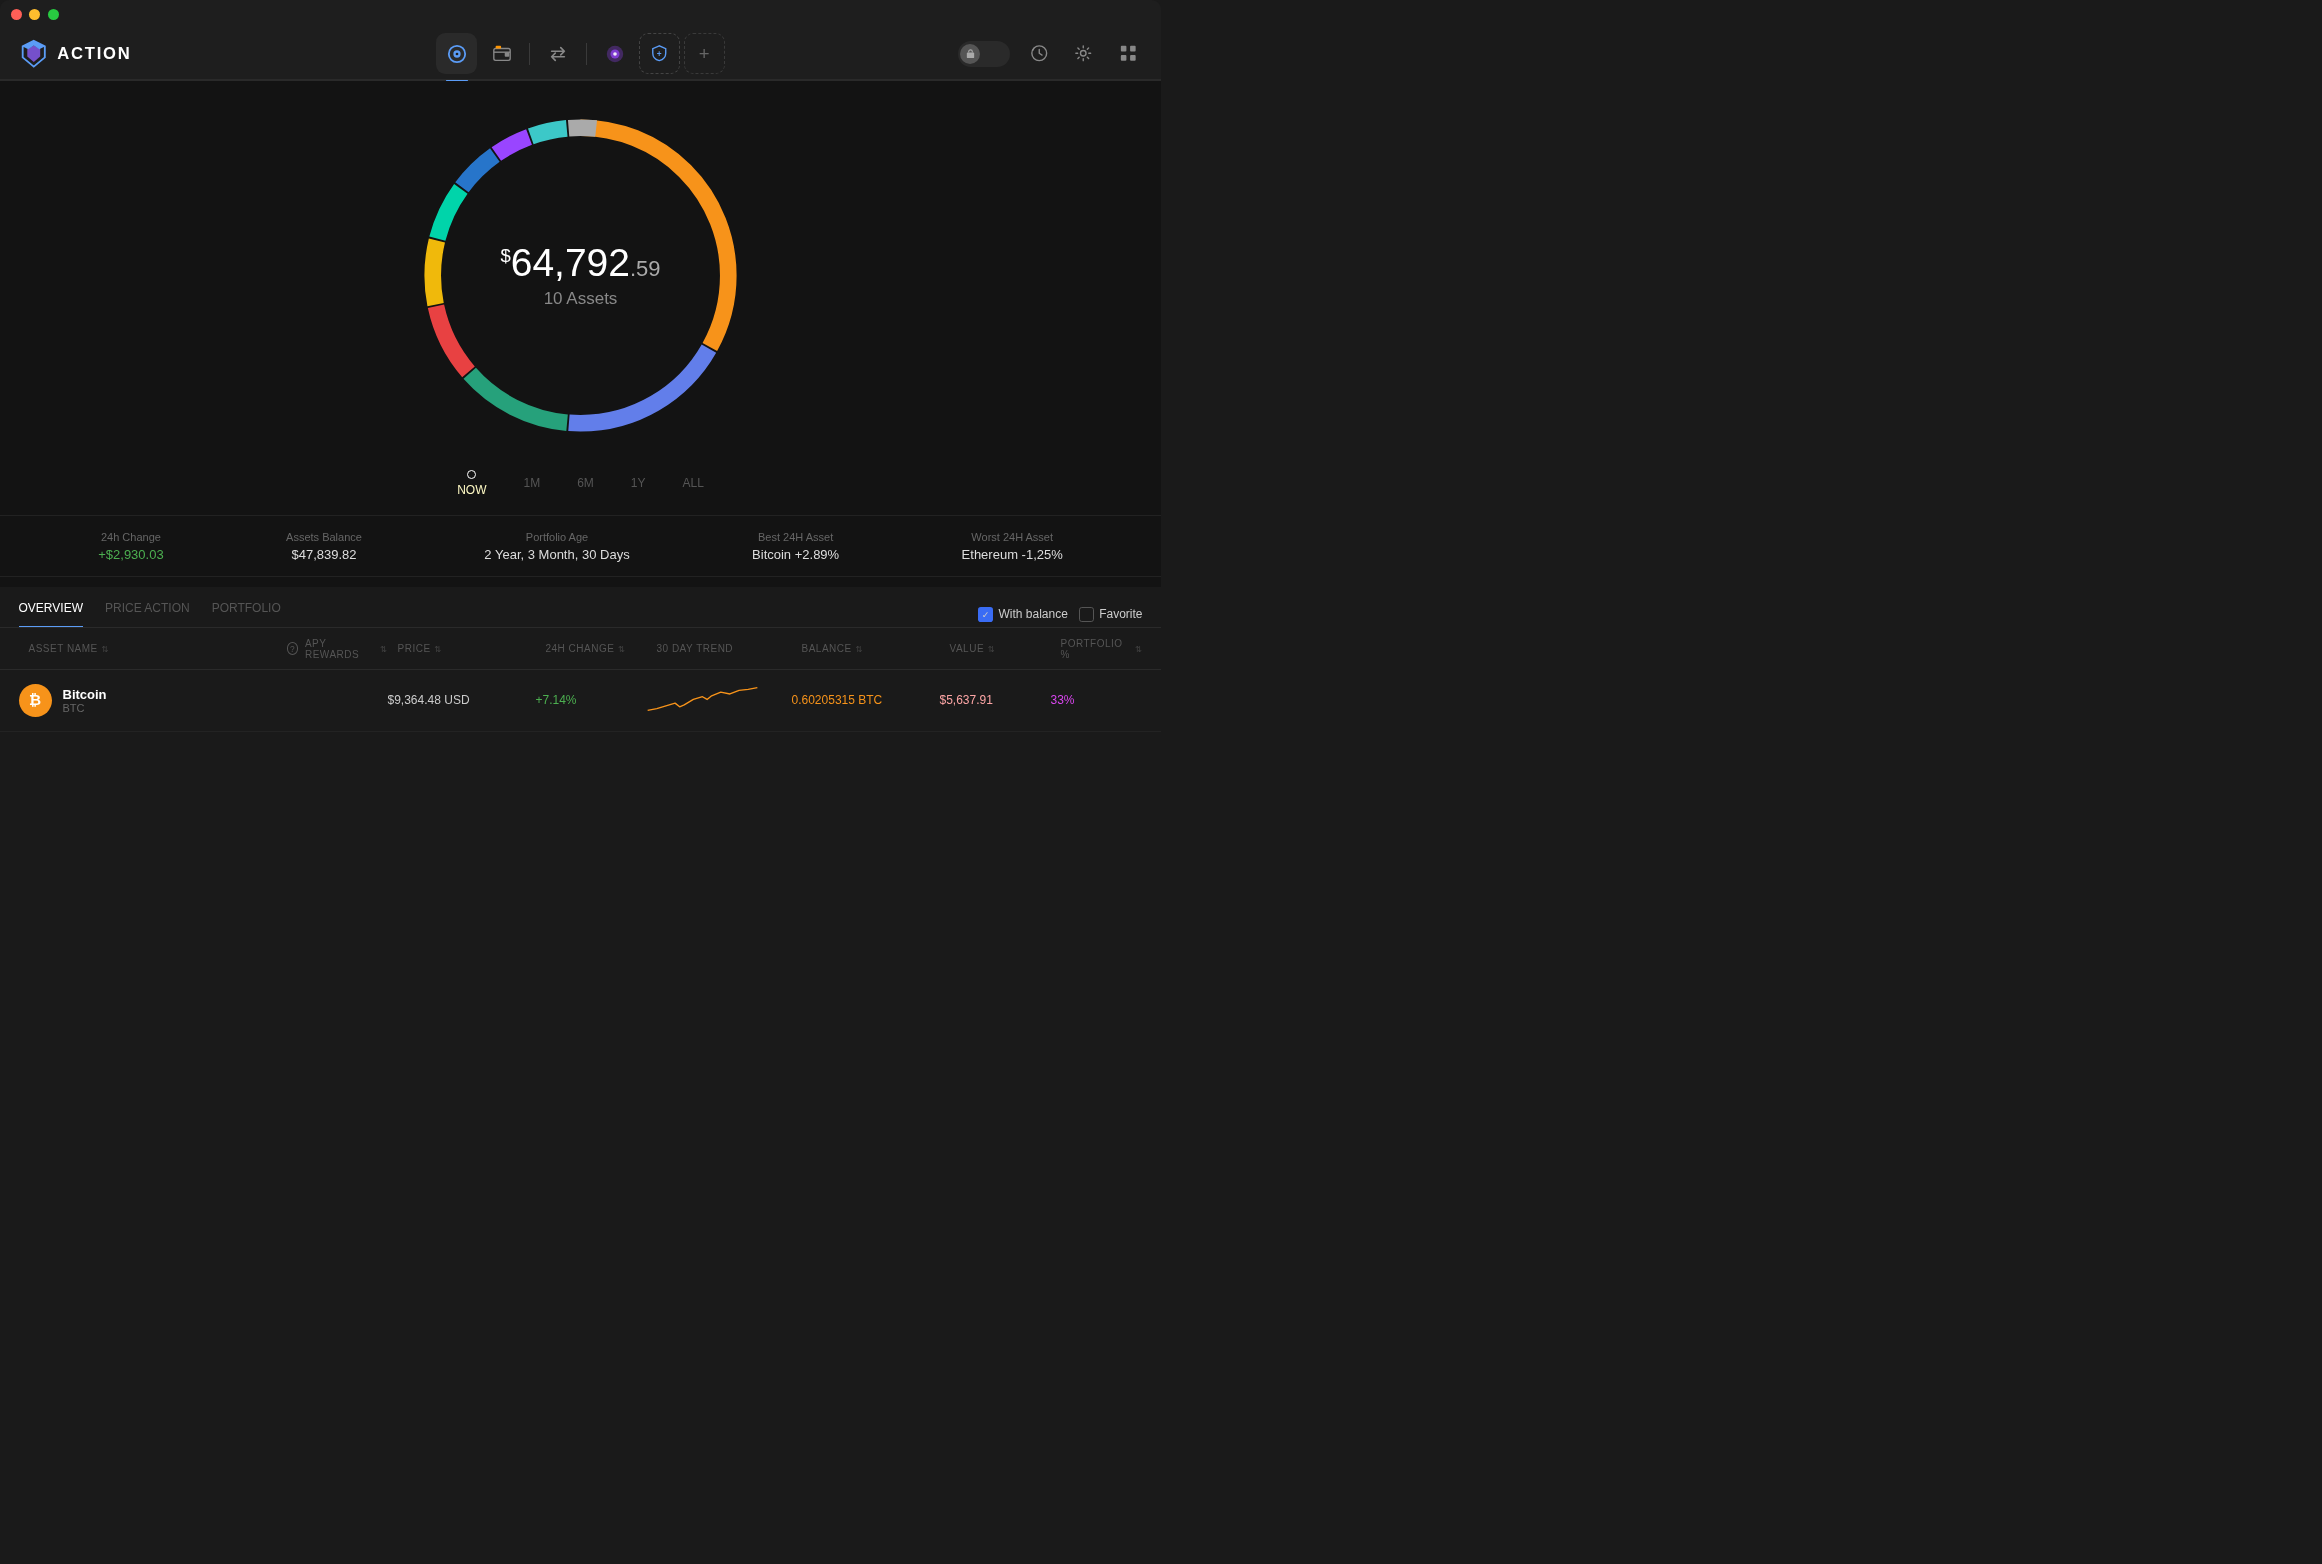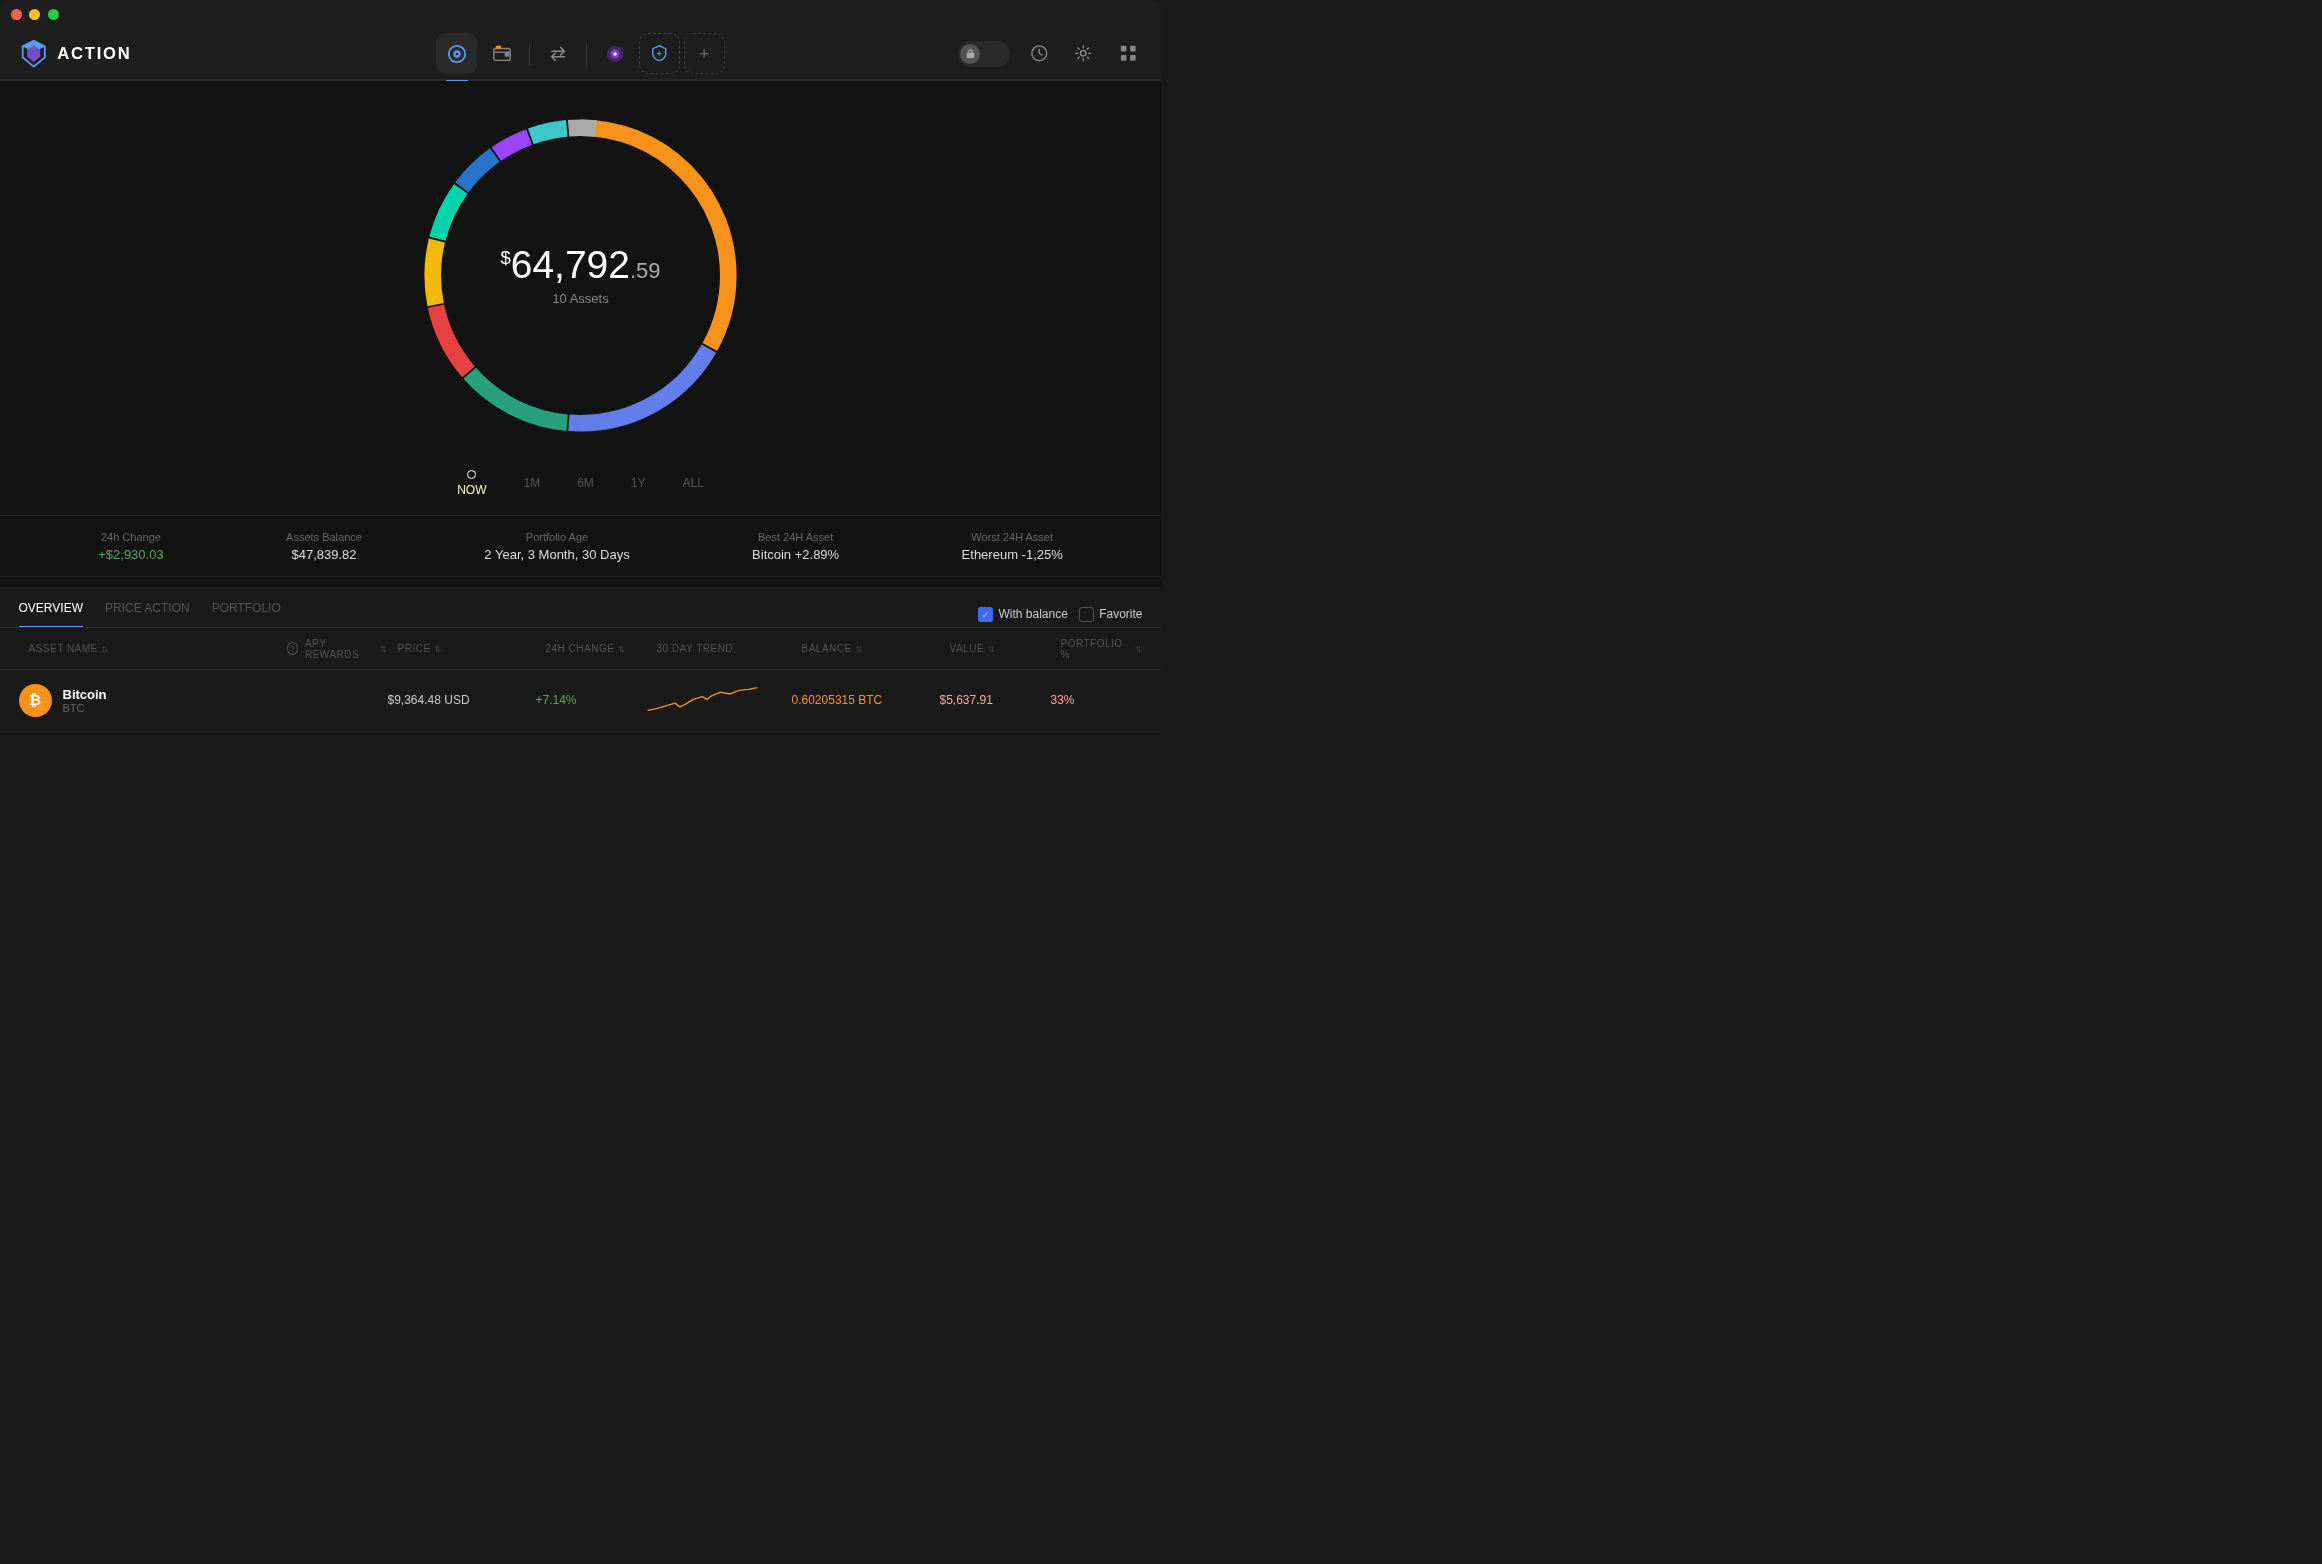--- a/index.html
+++ b/index.html
@@ -157,21 +157,21 @@
     .donut-amount sup {
       font-size: 18.5px;
       vertical-align: super;
       font-weight: 300;
     }
     .donut-amount .cents {
       font-size: 22px;
       color: #aaa;
     }
     .donut-assets {
-      font-size: 13px;
+      font-size: 17px;
       color: #888;
       margin-top: 7.4px;
     }
 
     
     .time-selector {
       display: flex;
       justify-content: center;
       align-items: center;
       gap: 37px;
@@ -310,21 +310,21 @@
       font-size: 16.6px;
       font-weight: bold;
     }
     .btc-icon { background: #f7931a; }
     .asset-name { font-size: 13px; font-weight: 600; color: #fff; }
     .asset-symbol { font-size: 11px; color: #666; }
     .td { font-size: 12px; color: #ccc; }
     .td.positive { color: #4caf50; }
     .td.highlight { color: #f7931a; }
     .td.value { color: #fca5a5; font-weight: 500; }
-    .td.portfolio { color: #fca5a5; }
+    .td.portfolio { color: #d946ef; }
 
     
     .donut-svg {
       width: 351px; height: 351px;
       transform: rotate(-90deg);
     }
   </style>
 </head>
 <body>
 

